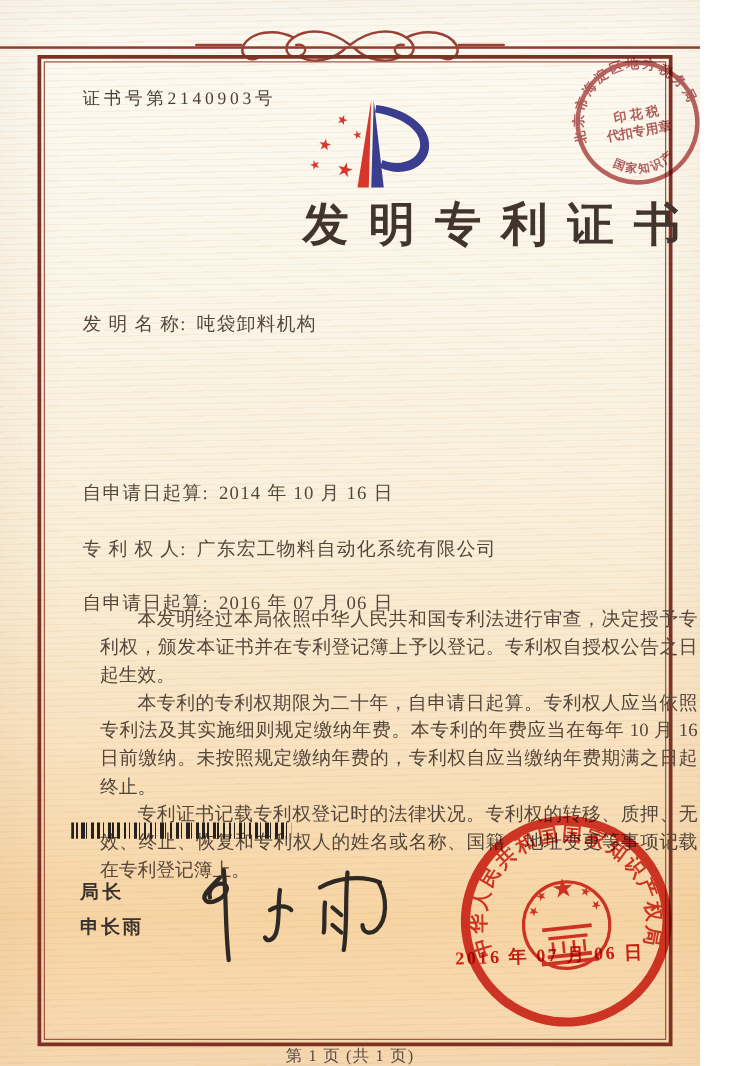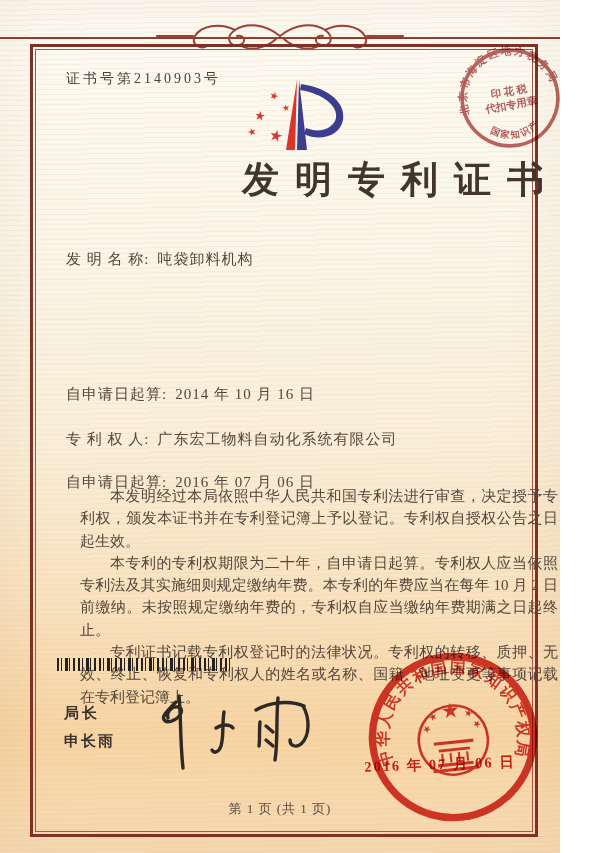--- a/index.html
+++ b/index.html
@@ -40,21 +40,21 @@
   .signer-title{position:absolute;left:64px;top:704px;font-family:"Liberation Sans",sans-serif;
     font-size:15px;color:#3a322c;letter-spacing:3px;font-weight:600;}
   .signer-name{position:absolute;left:64px;top:732px;font-family:"Liberation Sans",sans-serif;
     font-size:15px;color:#3a322c;letter-spacing:2px;font-weight:600;}
   .signature{position:absolute;left:138px;top:684px;}
   .sipo-seal{position:absolute;left:364px;top:648px;transform:rotate(-6deg);
     opacity:.9;mix-blend-mode:multiply;}
   .seal-date{position:absolute;left:360px;top:755px;width:160px;text-align:center;
     font-size:14.5px;font-weight:bold;letter-spacing:2px;color:#ce241a;
     transform:rotate(-2deg);mix-blend-mode:multiply;white-space:nowrap;}
-  .footer{position:absolute;top:800px;left:0;right:0;text-align:center;
+  .footer{position:absolute;top:836px;left:0;right:0;text-align:center;
     font-size:13px;letter-spacing:1px;color:#5a4a40;}
   svg{display:block;}
 </style>
 </head>
 <body>
 
 <div class="page">
 
   <svg width="0" height="0" style="position:absolute">
     <defs>
@@ -112,21 +112,21 @@
 
   <div class="title">发明专利证书</div>
 
   <div class="field f0"><span>发 明 名 称:</span><span class="val">吨袋卸料机构</span></div>
   <div class="field f3"><span>自申请日起算:</span><span class="val">2014 年 10 月 16 日</span></div>
   <div class="field f4"><span>专 利 权 人:</span><span class="val">广东宏工物料自动化系统有限公司</span></div>
   <div class="field f5"><span>自申请日起算:</span><span class="val">2016 年 07 月 06 日</span></div>
 
   <div class="body-text">
     <p>本发明经过本局依照中华人民共和国专利法进行审查，决定授予专利权，颁发本证书并在专利登记簿上予以登记。专利权自授权公告之日起生效。</p>
-    <p>本专利的专利权期限为二十年，自申请日起算。专利权人应当依照专利法及其实施细则规定缴纳年费。本专利的年费应当在每年 10 月 2 日前缴纳。未按照规定缴纳年费的，专利权自应当缴纳年费期满之日起终止。</p>
+    <p>本专利的专利权期限为二十年，自申请日起算。专利权人应当依照专利法及其实施细则规定缴纳年费。本专利的年费应当在每年 10 月 16 日前缴纳。未按照规定缴纳年费的，专利权自应当缴纳年费期满之日起终止。</p>
     <p>专利证书记载专利权登记时的法律状况。专利权的转移、质押、无效、终止、恢复和专利权人的姓名或名称、国籍、地址变更等事项记载在专利登记簿上。</p>
   </div>
 
   <div class="barcode"></div>
 
   <div class="signer-title">局长</div>
   <div class="signer-name">申长雨</div>
 
   <svg class="signature" width="200" height="95" viewBox="0 0 200 95">
     <g stroke="#2e2924" stroke-width="3.4" fill="none" stroke-linecap="round" stroke-linejoin="round">

